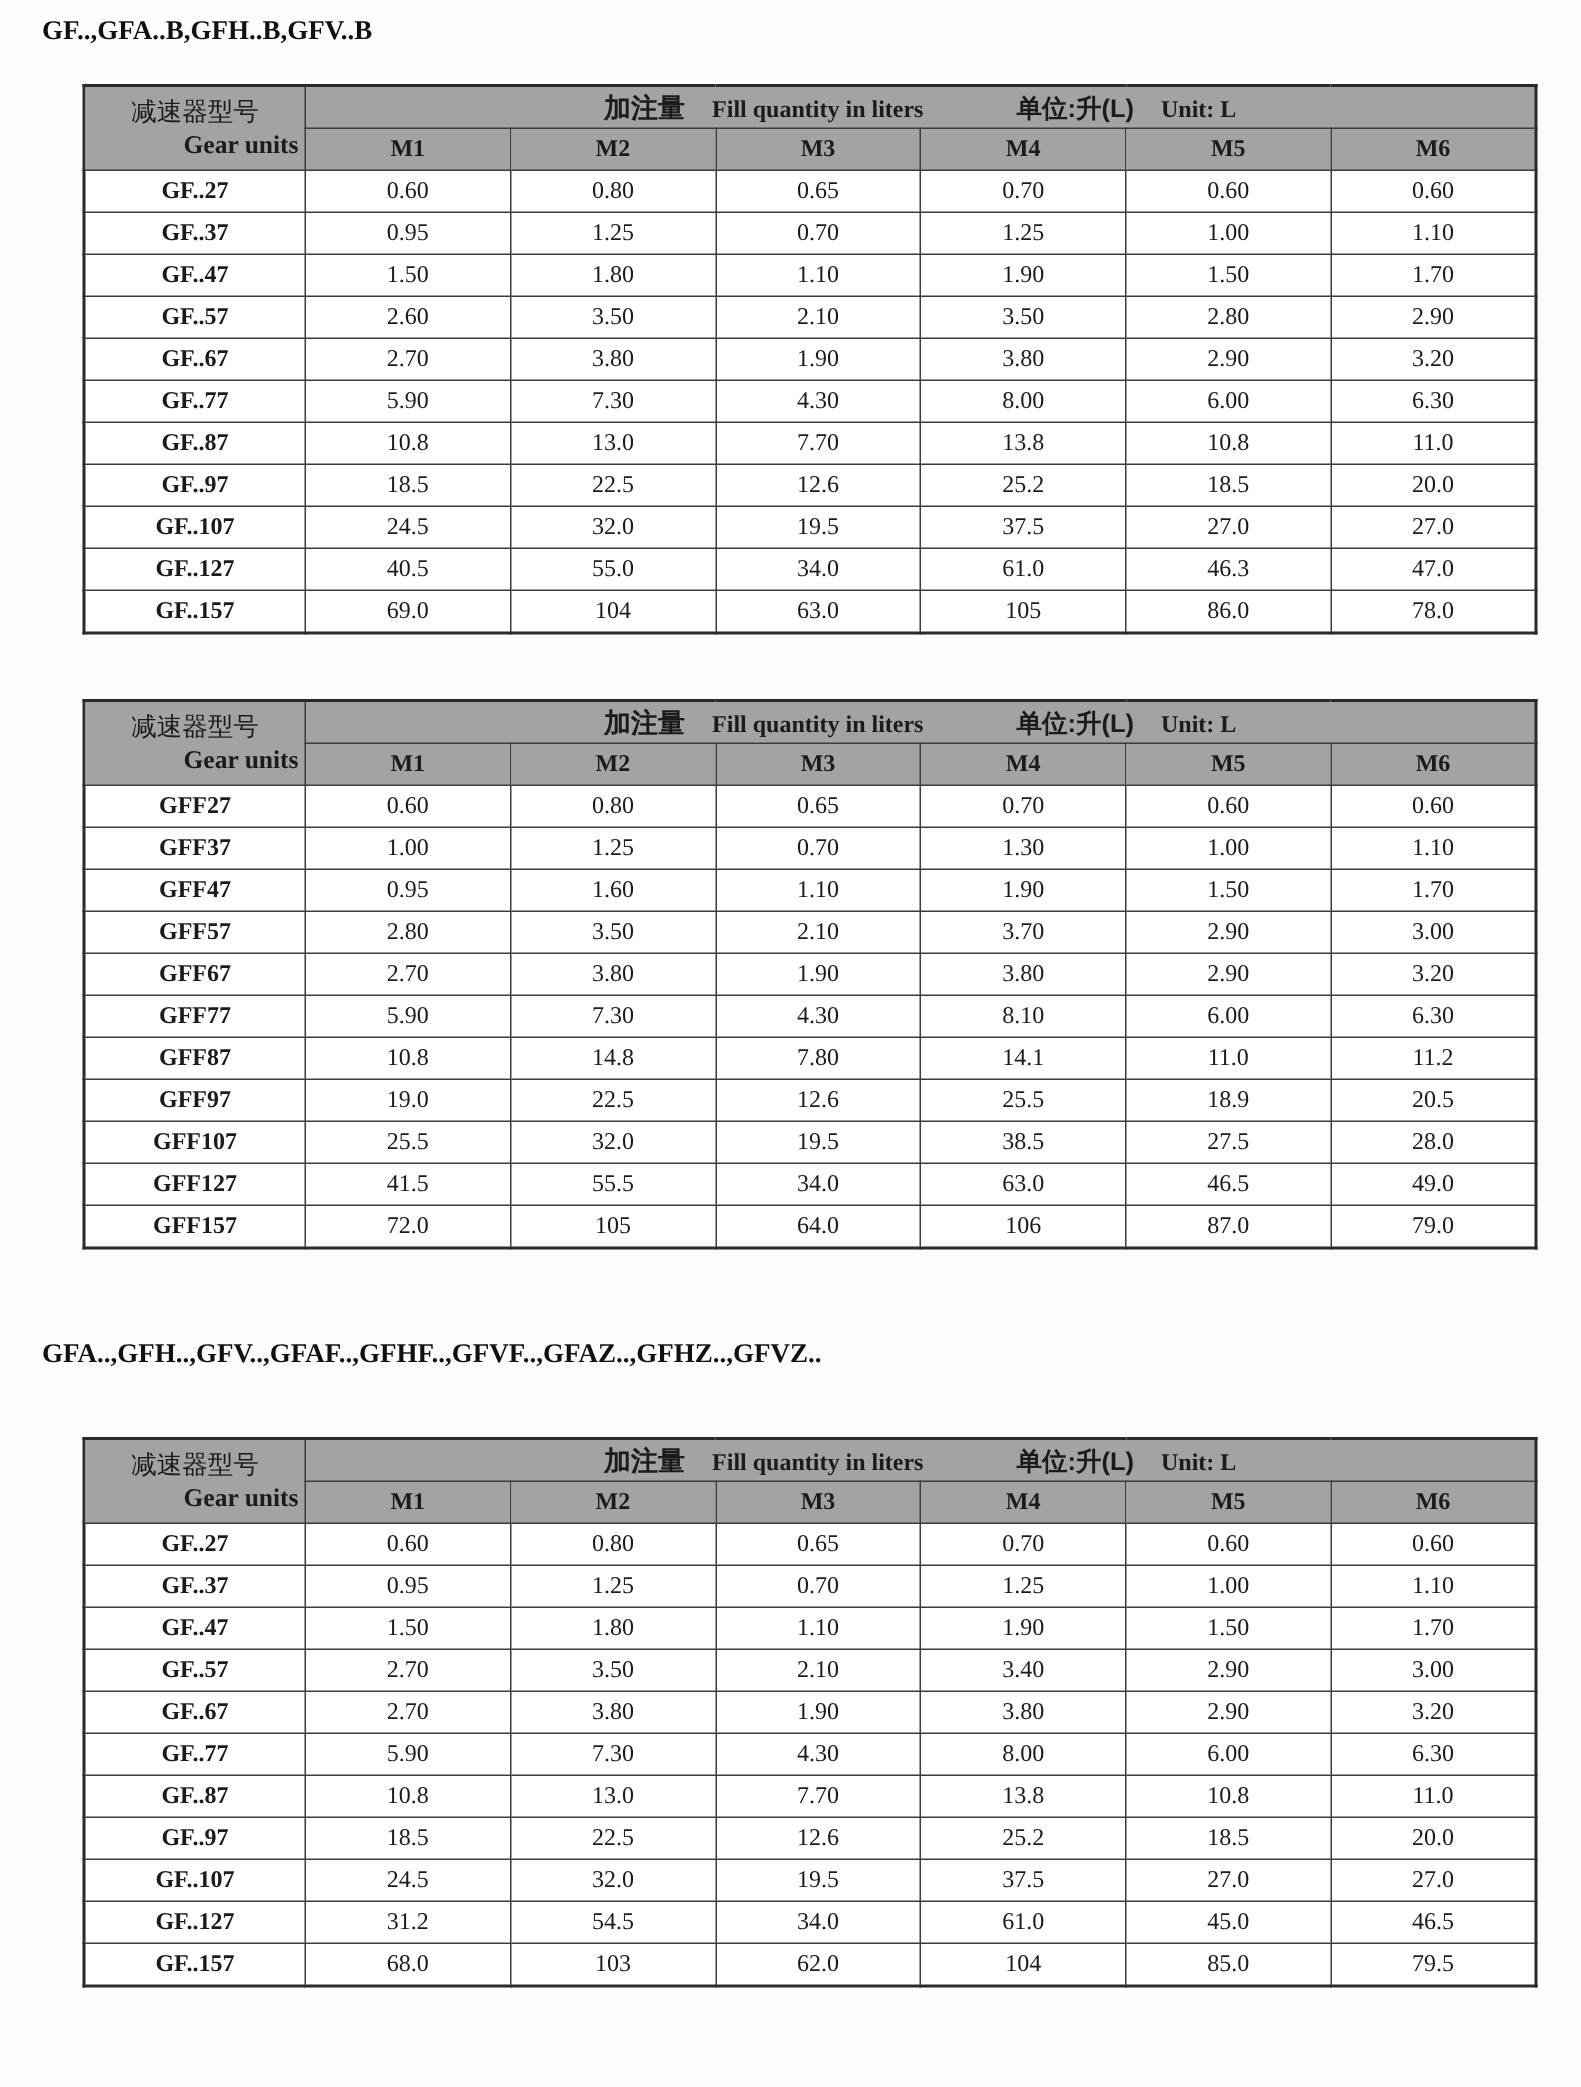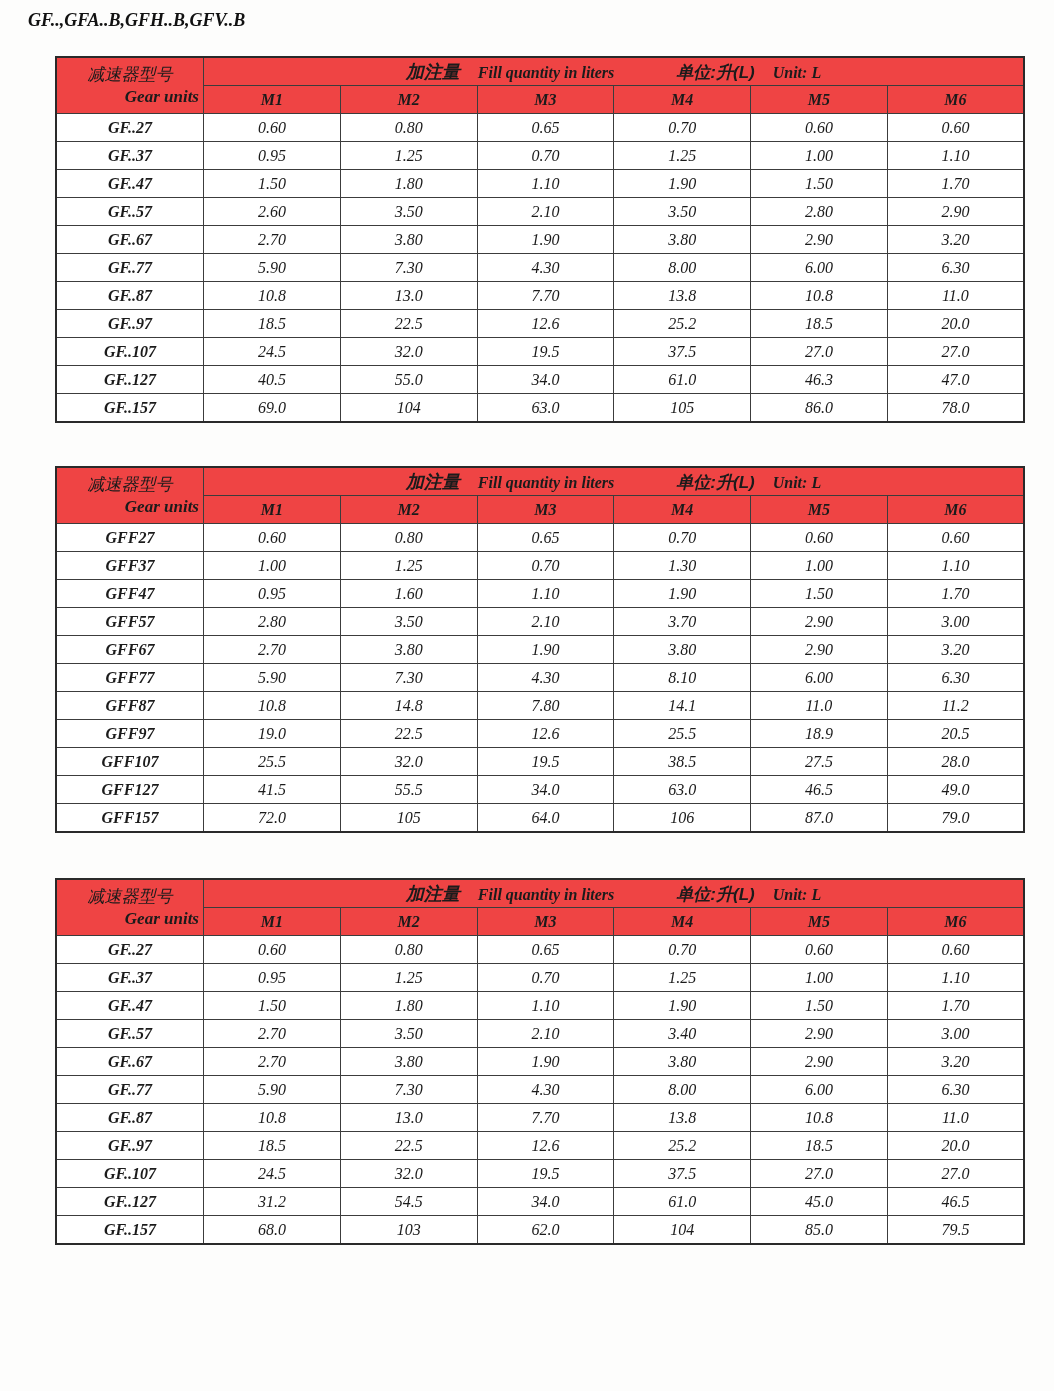--- a/index.html
+++ b/index.html
@@ -8,21 +8,20 @@
     background: #fdfdfc;
     color: #1b1b1b;
     font-family: "Liberation Serif", serif;
   }
   .page {
     width: 902px;
     height: 1391px;
     position: relative;
     box-sizing: border-box;
     padding-top: 6px;
-    font-style: italic;
   }
   .section-title {
     font-family: "Liberation Serif", serif;
     font-weight: bold;
     font-size: 18px;
     letter-spacing: 0px;
     margin-left: 28px;
     color: #111;
     white-space: nowrap;
   }
@@ -46,21 +45,21 @@
   table.fill-table td {
     border: 1px solid #3c3c3c;
     text-align: center;
     vertical-align: middle;
     height: 27px;
     padding: 0 4px;
     font-size: 16px;
     overflow: hidden;
   }
   .hdr {
-    background: #ef4444;
+    background: #a3a3a3;
   }
   .corner-cell {
     width: 138px;
     line-height: 1.25;
   }
   .corner-zh {
     display: block;
     font-family: "Liberation Sans", sans-serif;
     font-size: 17px;
     font-weight: normal;
@@ -364,20 +363,21 @@
           <td class="val">72.0</td>
           <td class="val">105</td>
           <td class="val">64.0</td>
           <td class="val">106</td>
           <td class="val">87.0</td>
           <td class="val">79.0</td>
         </tr>
       </tbody>
   </table>
 
+  <div class="section-title t3-title">GFA..,GFH..,GFV..,GFAF..,GFHF..,GFVF..,GFAZ..,GFHZ..,GFVZ..</div>
 
   <table class="fill-table t3-table">
     <thead>
       <tr>
         <th class="hdr corner-cell" rowspan="2">
           <span class="corner-zh">减速器型号</span>
           <span class="corner-en">Gear units</span>
         </th>
         <th class="hdr fill-hdr-cell" colspan="6">
           <span class="fill-zh">加注量</span>

